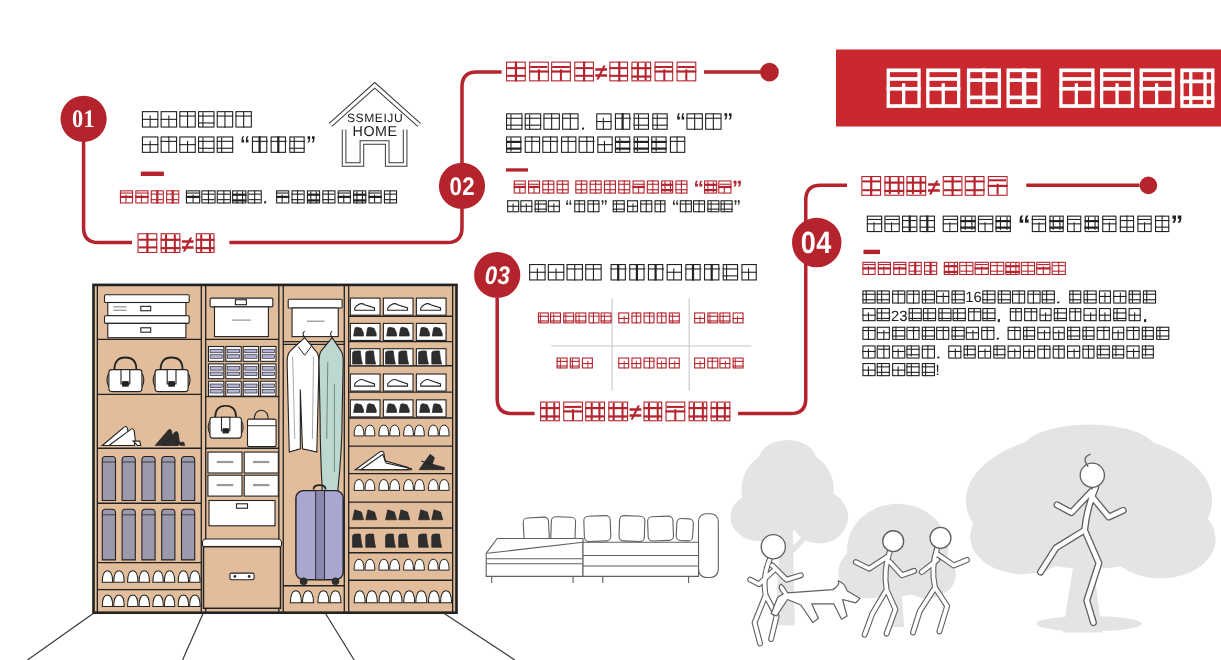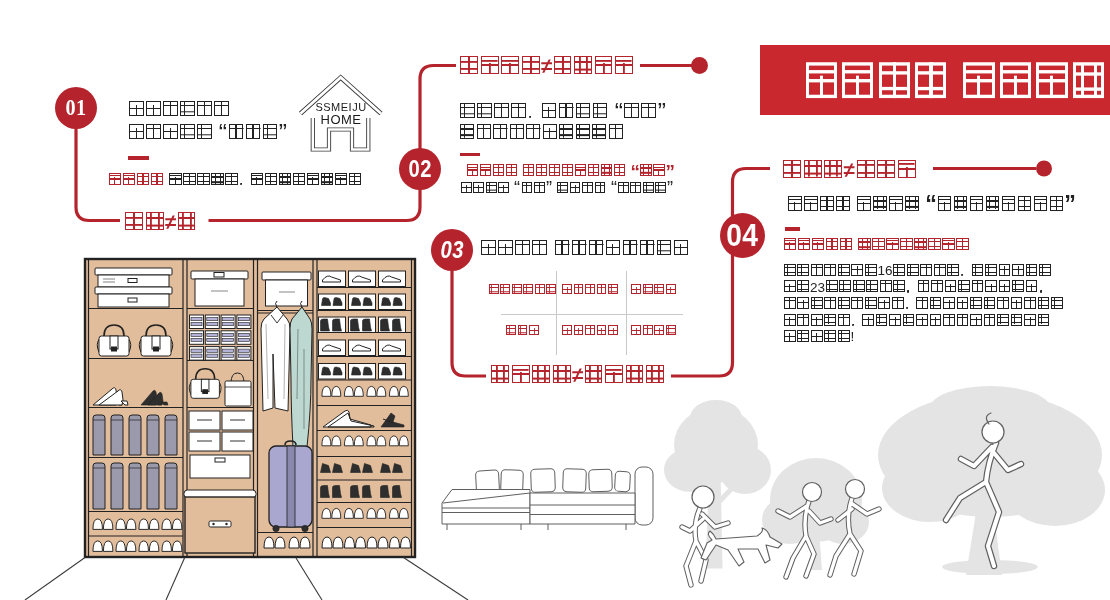--- a/index.html
+++ b/index.html
@@ -538,21 +538,21 @@
 <div class="banner"></div>
 <div class="gl" style="left:555.5px;top:271px;width:1.2px;height:84px;"></div>
     <div class="gl" style="left:625.5px;top:271px;width:1.2px;height:84px;"></div>
     <div class="gl" style="left:501px;top:313.5px;width:182px;height:1.2px;"></div>
 <div class="dash" style="left:127.5px;top:155.5px;width:21.5px;height:4px;"></div>
     <div class="dash" style="left:460px;top:152.5px;width:20px;height:3.6px;"></div>
     <div class="dash" style="left:785px;top:227px;width:15px;height:3.6px;"></div>
 <div class="cnum" style="left:55px;top:86.5px;width:42px;height:42px;line-height:42px;font-size:23px;font-family:Liberation Serif, serif;"><span style="display:inline-block;transform:scaleX(0.88);">01</span></div>
     <div class="cnum" style="left:399px;top:102px;width:42px;height:42px;line-height:42px;font-size:23px;margin-top:46px;"><span style="display:inline-block;transform:scaleX(0.88);">02</span></div>
     <div class="cnum" style="left:431px;top:229px;width:42px;height:42px;line-height:42px;font-size:23px;font-style:italic;"><span style="display:inline-block;transform:scaleX(0.88);">03</span></div>
-    <div class="cnum" style="left:719.5px;top:213px;width:45px;height:45px;line-height:45px;font-size:32px;"><span style="display:inline-block;transform:scaleX(0.88);">04</span></div>
+    <div class="cnum" style="left:719.5px;top:198px;width:45px;height:45px;line-height:45px;font-size:28px;"><span style="display:inline-block;transform:scaleX(0.88);">04</span></div>
 <div class="tb " style="left:128px;top:100px;font-size:17px;"><i class="g g1"></i><i class="g g1"></i><i class="g g2"></i><i class="g g0"></i><i class="g g2"></i><i class="g g2"></i></div>
     <div class="tb " style="left:128px;top:123px;font-size:17px;"><i class="g g1"></i><i class="g g2"></i><i class="g g1"></i><i class="g g0"></i><i class="g g0"></i><i class="s3"></i><span class="qq">“</span><i class="g g2"></i><i class="g g2"></i><i class="g g0"></i><span class="qq">”</span></div>
     <div class="tb bd" style="left:108px;top:172px;font-size:14px;"><span class="rd"><i class="g g1"></i><i class="g g1"></i><i class="g g2"></i><i class="g g2"></i></span><i class="s3"></i><i class="g g1"></i><i class="g g2"></i><i class="g g2"></i><i class="g g0"></i><i class="g g2"></i><i class="cm"></i><i class="g g1"></i><i class="g g2"></i><i class="g g0"></i><i class="g g2"></i><i class="g g1"></i><i class="g g0"></i><i class="g g1"></i><i class="g g2"></i></div>
     <div class="tb bd rd" style="left:124px;top:211px;font-size:20.5px;"><i class="g g2"></i><i class="g g0"></i><span class="ne">≠</span><i class="g g0"></i></div>
     <div class="tb bd rd" style="left:459px;top:55px;font-size:20.5px;"><i class="g g2"></i><i class="g g1"></i><i class="g g1"></i><i class="g g2"></i><span class="ne">≠</span><i class="g g2"></i><i class="g g0"></i><i class="g g1"></i><i class="g g1"></i></div>
     <div class="tb " style="left:459px;top:102px;font-size:17px;"><i class="g g0"></i><i class="g g0"></i><i class="g g2"></i><i class="g g2"></i><i class="cm"></i><i class="g g1"></i><i class="g g2"></i><i class="g g0"></i><i class="g g0"></i><i class="s3"></i><span class="qq">“</span><i class="g g2"></i><i class="g g2"></i><span class="qq">”</span></div>
     <div class="tb " style="left:459px;top:123.5px;font-size:16.5px;"><i class="g g0"></i><i class="g g2"></i><i class="g g2"></i><i class="g g2"></i><i class="g g2"></i><i class="g g1"></i><i class="g g0"></i><i class="g g0"></i><i class="g g0"></i><i class="g g2"></i></div>
     <div class="tb bd rd" style="left:466px;top:163.5px;font-size:13px;"><i class="g g1"></i><i class="g g1"></i><i class="g g2"></i><i class="g g2"></i><i class="s3"></i><i class="g g2"></i><i class="g g2"></i><i class="g g2"></i><i class="g g2"></i><i class="g g1"></i><i class="g g2"></i><i class="g g0"></i><i class="g g2"></i><i class="s3"></i><span class="qq">“</span><i class="g g0"></i><i class="g g1"></i><span class="qq">”</span></div>
     <div class="tb " style="left:460px;top:181.5px;font-size:12.5px;"><i class="g g1"></i><i class="g g1"></i><i class="g g0"></i><i class="g g1"></i><i class="s3"></i><span class="qq">“</span><i class="g g2"></i><i class="g g2"></i><span class="qq">”</span><i class="s3"></i><i class="g g0"></i><i class="g g1"></i><i class="g g2"></i><i class="g g2"></i><i class="s3"></i><span class="qq">“</span><i class="g g2"></i><i class="g g2"></i><i class="g g0"></i><i class="g g0"></i><span class="qq">”</span></div>
     <div class="tb " style="left:480px;top:239px;font-size:17px;"><i class="g g1"></i><i class="g g1"></i><i class="g g2"></i><i class="g g2"></i><i class="s3"></i><i class="g g2"></i><i class="g g2"></i><i class="g g2"></i><i class="g g1"></i><i class="g g2"></i><i class="g g2"></i><i class="g g0"></i><i class="g g1"></i></div>

